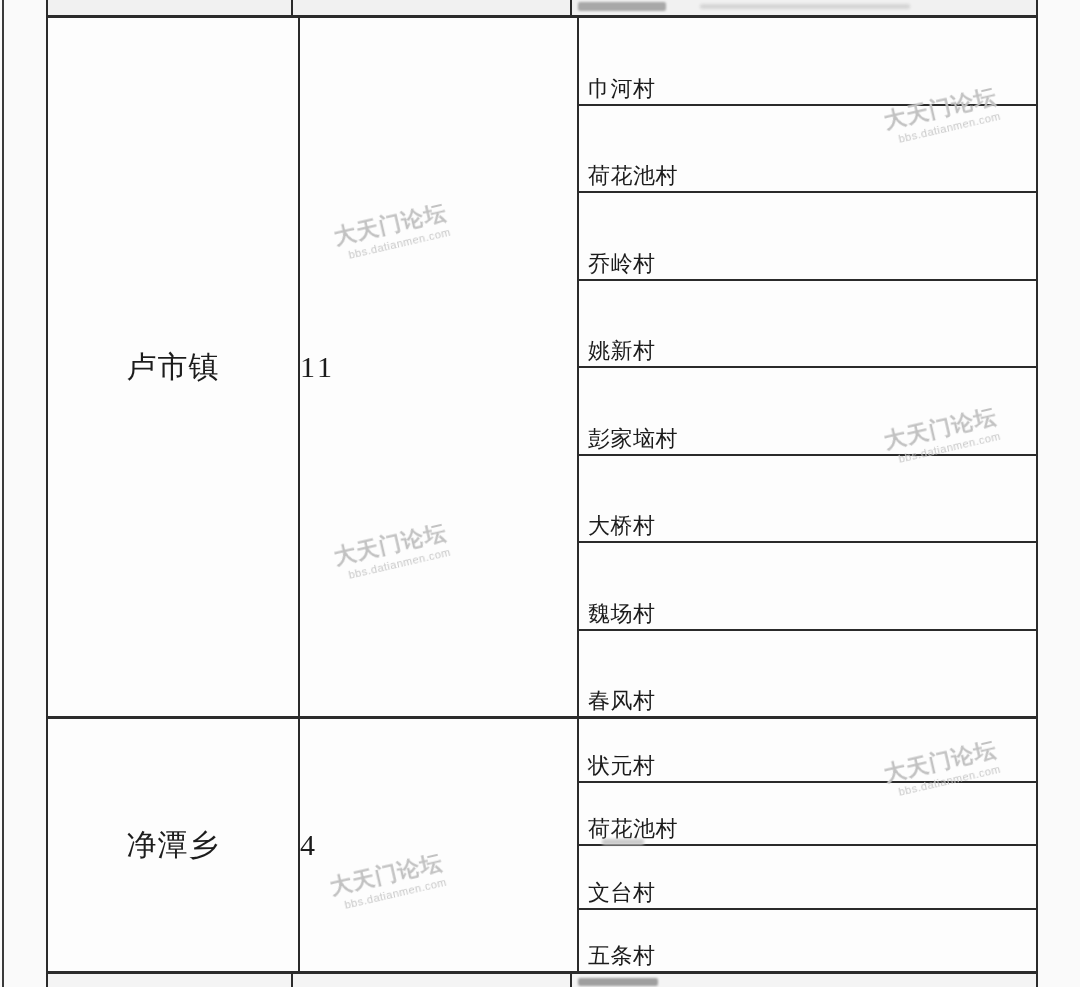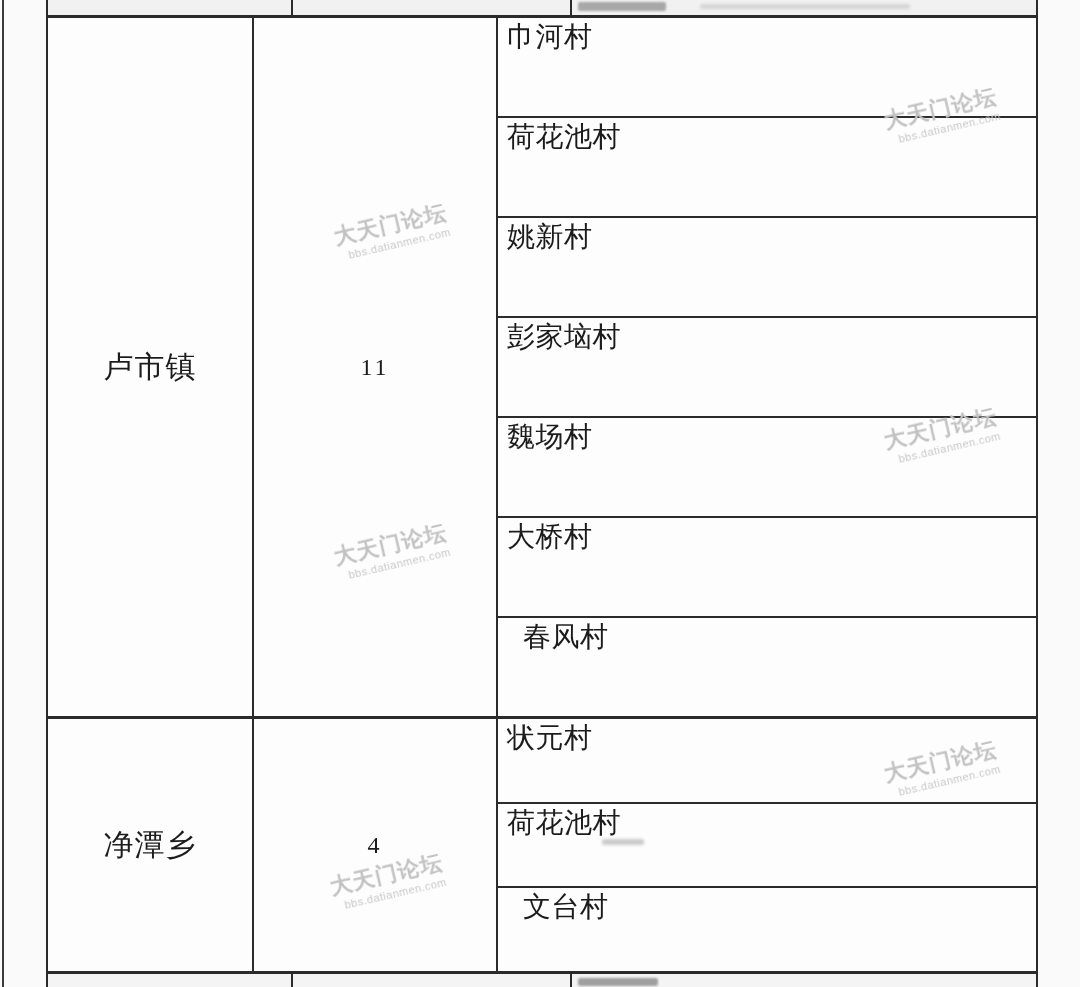--- a/index.html
+++ b/index.html
@@ -35,37 +35,37 @@
   .table-area{
     position:absolute;left:46px;top:15px;width:992px;height:959px;
     border-top:3px solid #2b2b2b;border-bottom:3px solid #2b2b2b;
     border-left:2px solid #2b2b2b;border-right:2px solid #2b2b2b;
     background:#fdfdfd;
   }
   .section{display:flex;width:100%;}
   .section-1{height:701px;border-bottom:3px solid #2b2b2b;}
   .section-2{height:252px;}
   .town-cell{
-    width:206px;border-right:2px solid #2b2b2b;
+    width:252px;border-right:2px solid #2b2b2b;
     display:flex;align-items:center;justify-content:center;
     font-size:30px;color:#1c1c1c;letter-spacing:1px;
   }
   .count-cell{
-    width:244px;border-right:2px solid #2b2b2b;
-    display:flex;align-items:center;justify-content:center;
+    width:279px;border-right:2px solid #2b2b2b;
+    display:flex;align-items:center;
     font-family:"Liberation Serif","DejaVu Serif",serif;
-    font-size:24px;color:#1c1c1c;letter-spacing:3px;
+    font-size:30px;color:#1c1c1c;letter-spacing:3px;
   }
   .villages-col{flex:1;display:flex;flex-direction:column;}
   .village-row{
-    flex:1;display:flex;align-items:flex-start;
+    flex:1;display:flex;align-items:flex-end;
     padding-left:9px;border-bottom:2px solid #2b2b2b;
-    font-size:28px;color:#1c1c1c;letter-spacing:0.5px;
+    font-size:22px;color:#1c1c1c;letter-spacing:0.5px;
   }
-  .village-row:last-child{border-bottom:none;margin-left:16px;}
+  .village-row:last-child{border-bottom:none;}
   
   .wm{
     position:absolute;width:130px;
     transform:rotate(-13deg);
     filter:blur(0.6px);
     pointer-events:none;
     text-align:left;
   }
   .wm-title{
     display:block;font-size:22px;font-weight:bold;color:#c2c2c2;letter-spacing:1px;white-space:nowrap;
@@ -106,30 +106,33 @@
         <span>11</span>
       </div>
       <div class="villages-col">
           <div class="village-row">
             <span>巾河村</span>
           </div>
           <div class="village-row">
             <span>荷花池村</span>
           </div>
           <div class="village-row">
+            <span>乔岭村</span>
+          </div>
+          <div class="village-row">
             <span>姚新村</span>
           </div>
           <div class="village-row">
             <span>彭家垴村</span>
           </div>
           <div class="village-row">
-            <span>魏场村</span>
+            <span>大桥村</span>
           </div>
           <div class="village-row">
-            <span>大桥村</span>
+            <span>魏场村</span>
           </div>
           <div class="village-row">
             <span>春风村</span>
           </div>
         </div>
     </div>
 
     <div class="section section-2">
       <div class="town-cell">
         <span>净潭乡</span>
@@ -139,20 +142,23 @@
       </div>
       <div class="villages-col">
           <div class="village-row">
             <span>状元村</span>
           </div>
           <div class="village-row">
             <span>荷花池村</span>
           </div>
           <div class="village-row">
             <span>文台村</span>
+          </div>
+          <div class="village-row">
+            <span>五条村</span>
           </div>
         </div>
     </div>
 
   </div>
 
   <div class="strip strip-bottom">
     <div class="vline vl-a"></div>
     <div class="vline vl-b"></div>
     <div class="vline vl-c"></div>

